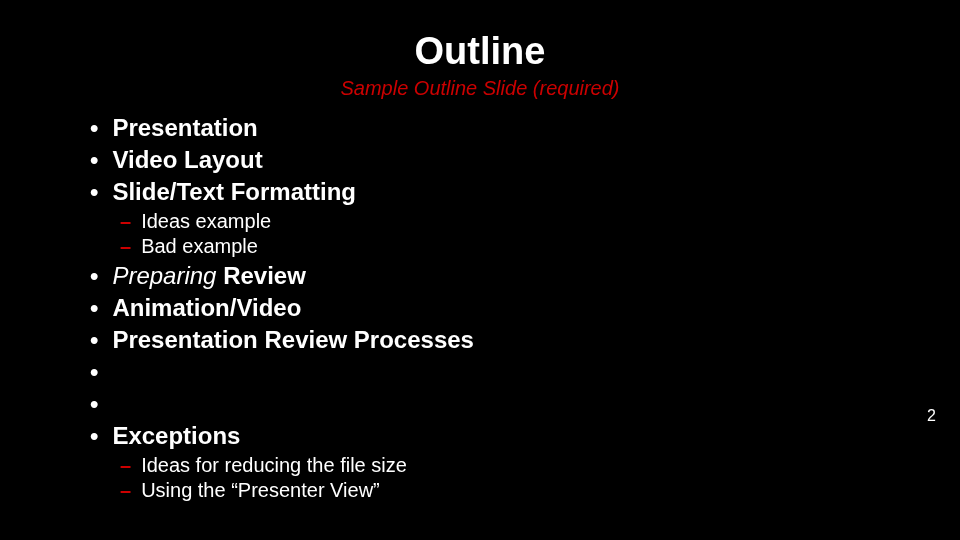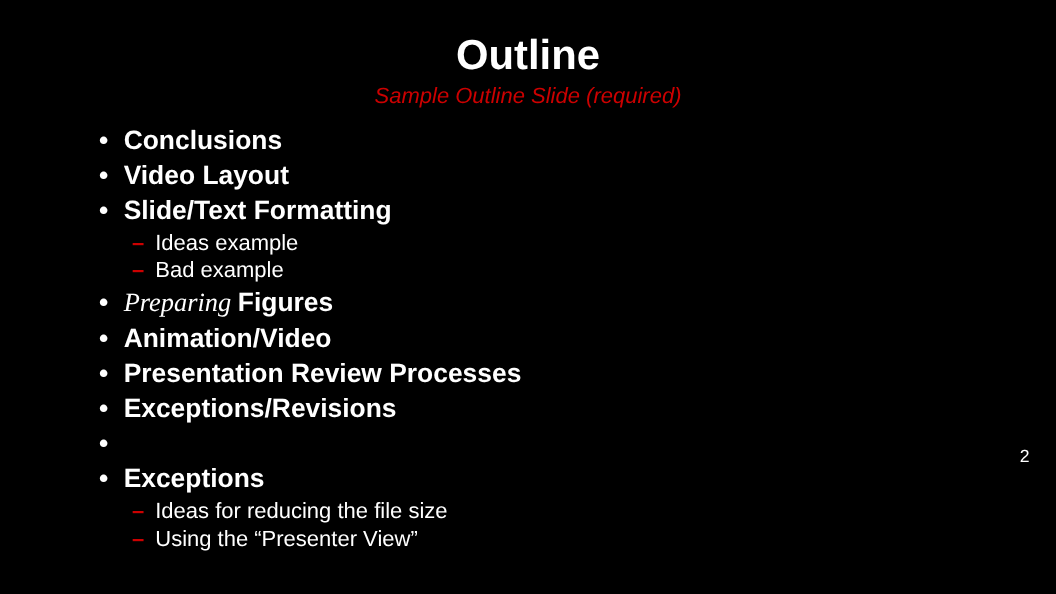--- a/index.html
+++ b/index.html
@@ -85,35 +85,34 @@
       bottom: 12px;
       right: 24px;
       font-size: 16px;
       color: #fff;
     }
 
     .italic-text {
       font-style: italic;
       font-weight: normal;
       font-size: 24px;
-      font-family: Liberation Serif, serif;
     }
   </style>
 </head>
 <body>
 
 <div class="slide">
 
   <div class="title">Outline</div>
   <div class="subtitle">Sample Outline Slide (required)</div>
 
   <ul class="main-list">
     <li>
       <span class="bullet">•</span>
-      <span>Conclusions</span>
+      <span>Presentation</span>
     </li>
     <li>
       <span class="bullet">•</span>
       <span>Video Layout</span>
     </li>
     <li>
       <span class="bullet">•</span>
       <span>Slide/Text Formatting</span>
     </li>
   </ul>
@@ -125,33 +124,32 @@
     </li>
     <li>
       <span class="dash">–</span>
       <span>Bad example</span>
     </li>
   </ul>
 
   <ul class="main-list">
     <li>
       <span class="bullet">•</span>
-      <span><span class="italic-text">Preparing </span><strong>Figures</strong></span>
+      <span><span class="italic-text">Preparing </span><strong>Review</strong></span>
     </li>
     <li>
       <span class="bullet">•</span>
       <span>Animation/Video</span>
     </li>
     <li>
       <span class="bullet">•</span>
       <span>Presentation Review Processes</span>
     </li>
     <li>
       <span class="bullet">•</span>
-      <span>Exceptions/Revisions</span>
     </li>
     <li>
       <span class="bullet">•</span>
     </li>
     <li>
       <span class="bullet">•</span>
       <span>Exceptions</span>
     </li>
   </ul>
 

